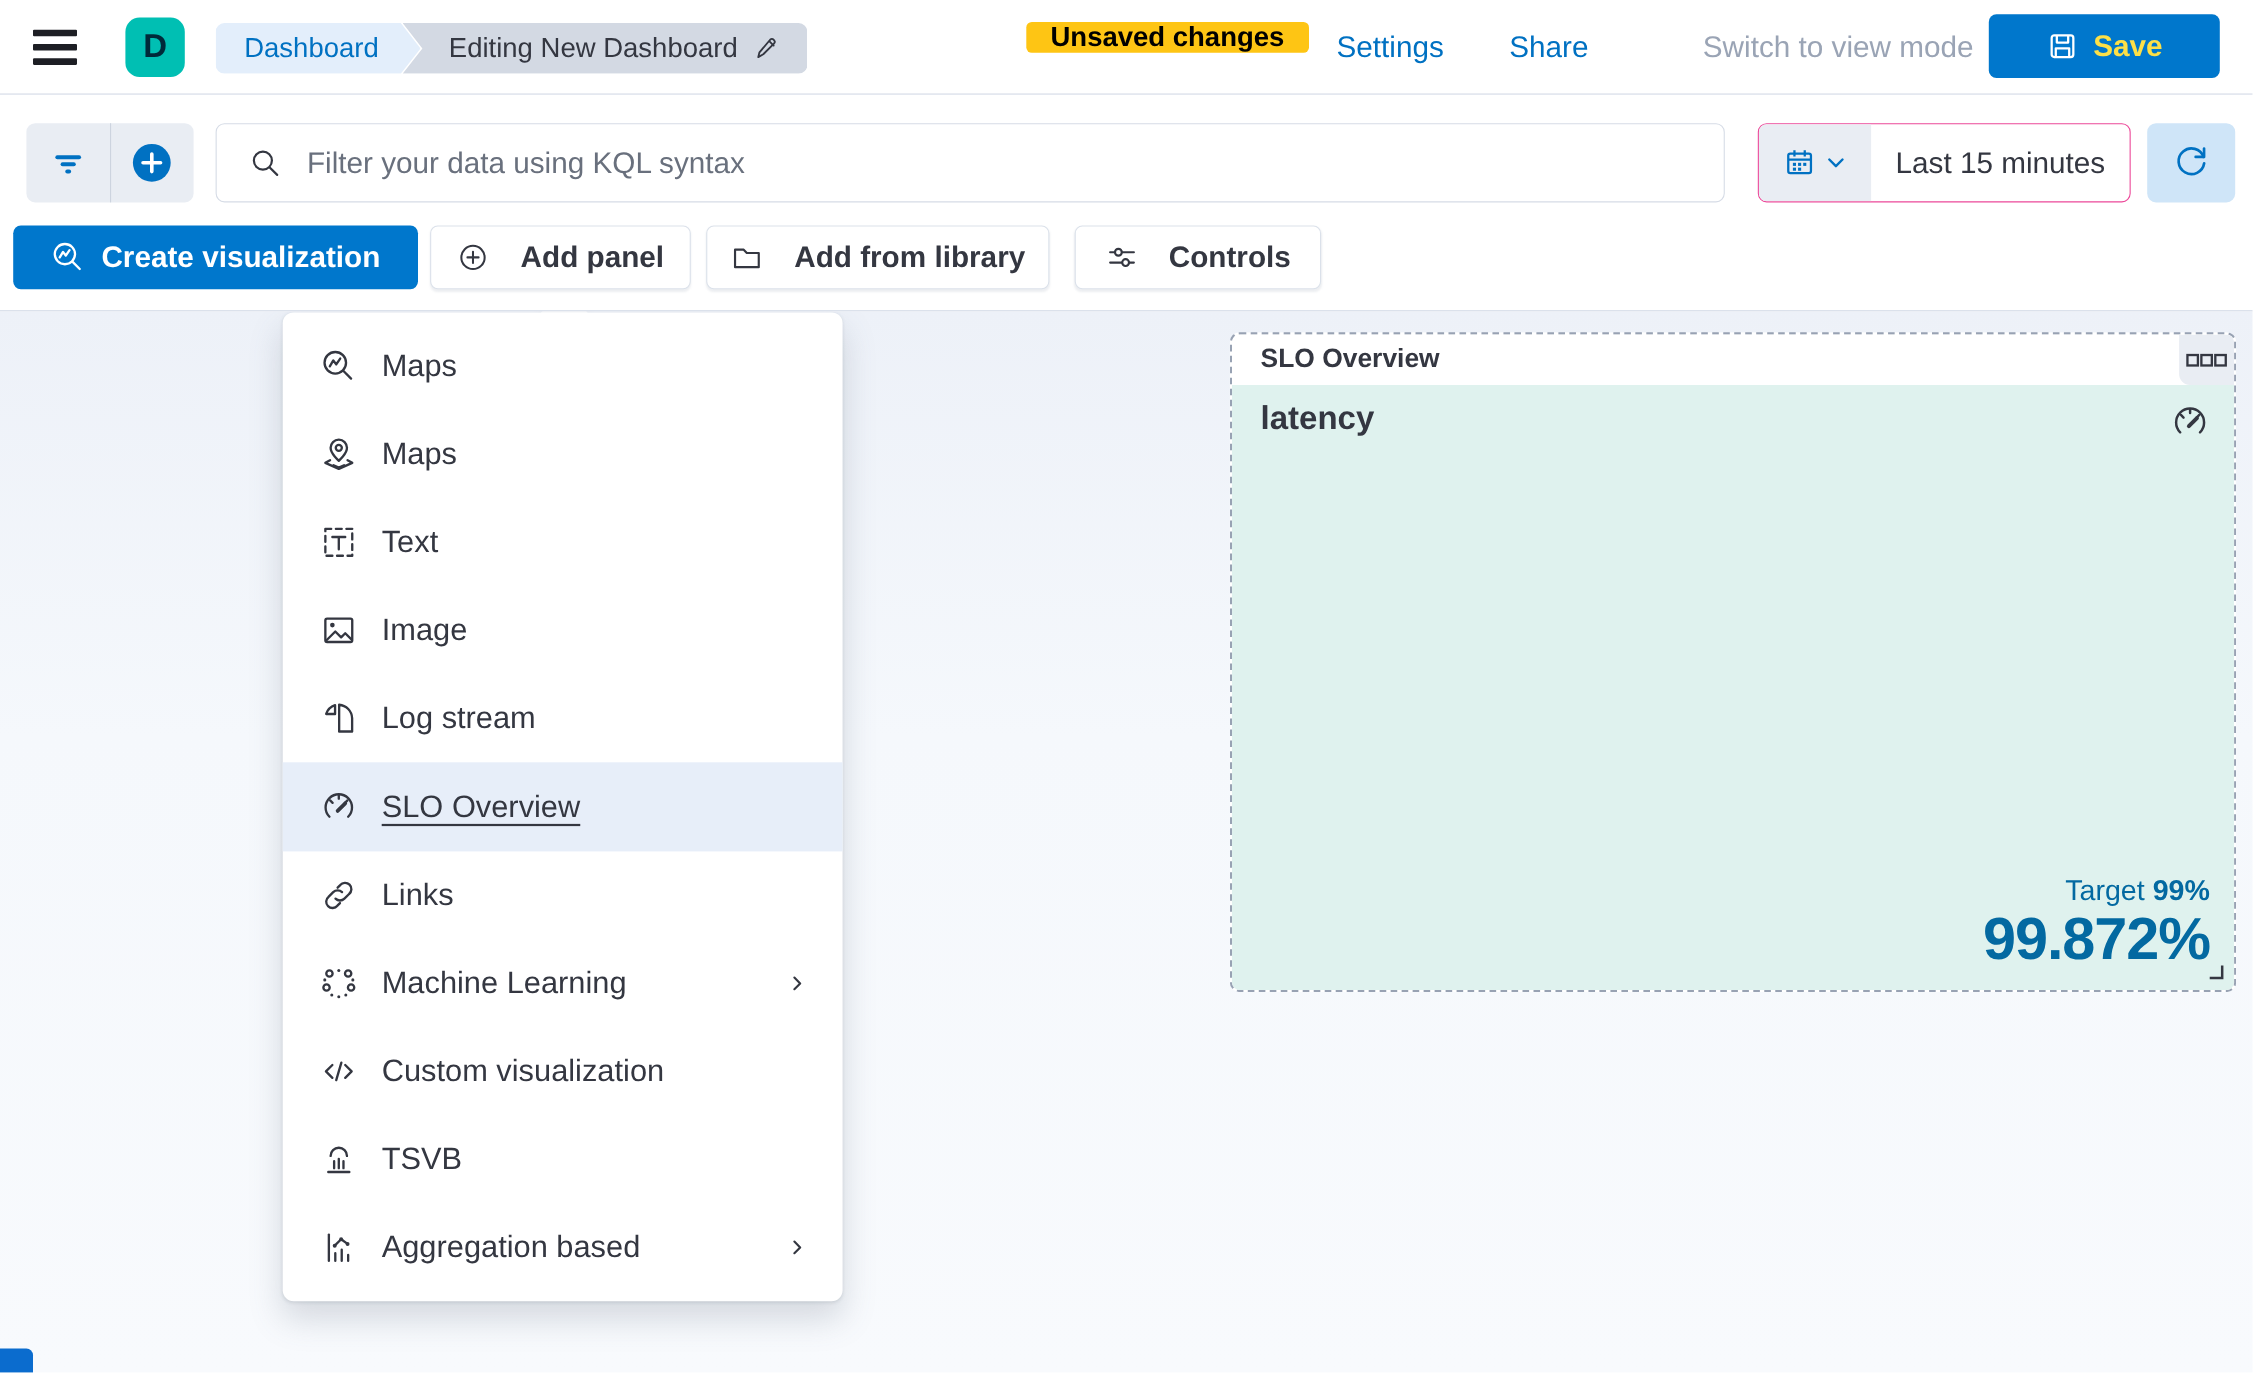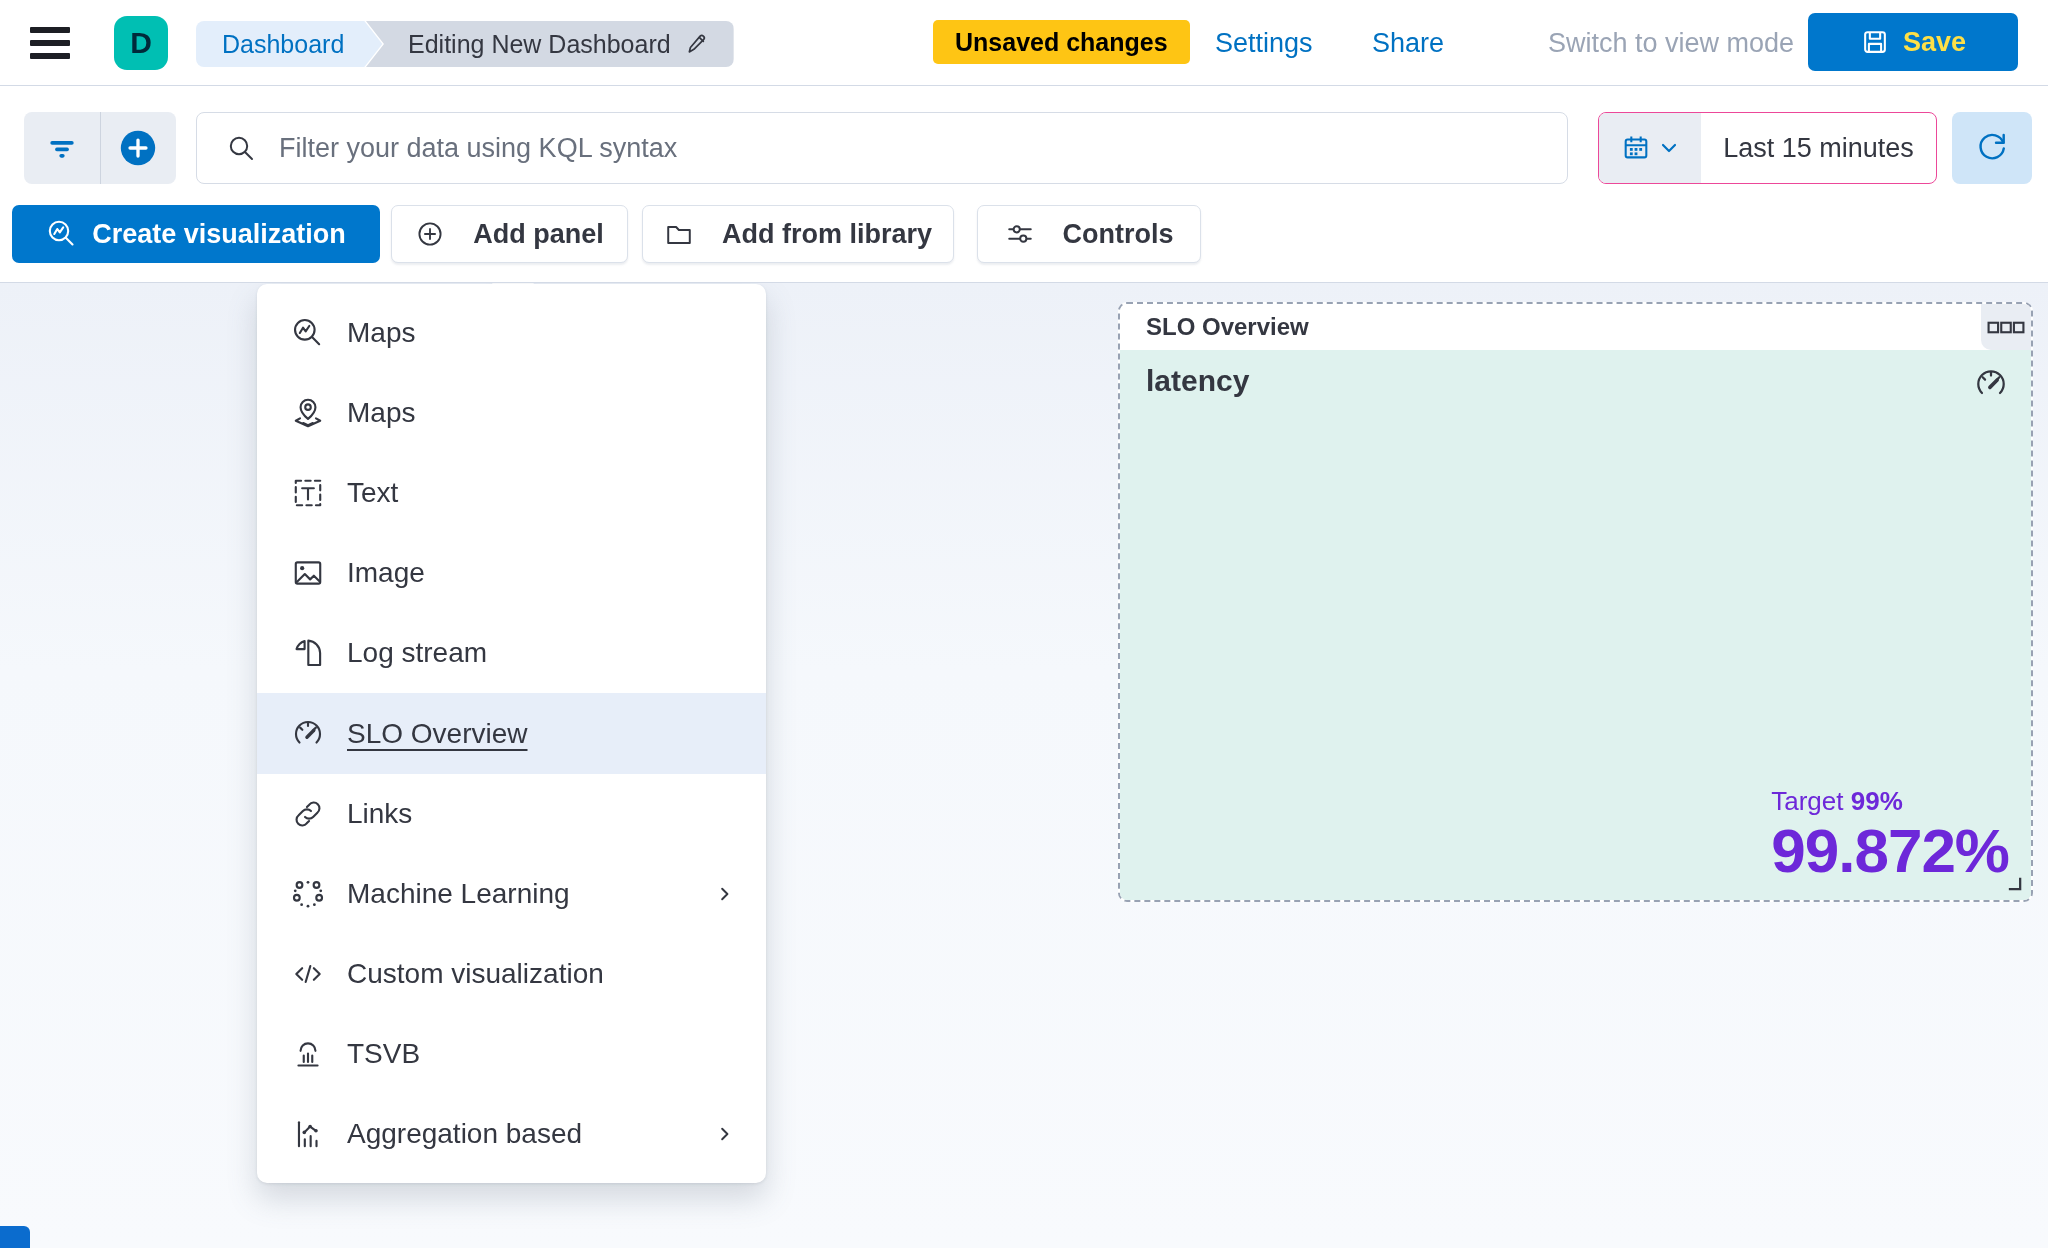--- a/index.html
+++ b/index.html
@@ -10,21 +10,21 @@
   .header { position:absolute; left:0; top:0; width:2048px; height:86px; background:#fff; border-bottom:1px solid #d3dae6; z-index:20; }
   .hamburger { position:absolute; left:28px; top:24px; width:44px; height:38px; cursor:pointer; }
   .hamburger span { position:absolute; left:2px; width:40px; height:5.5px; background:#1d1e24; border-radius:1px; }
   .hamburger span:nth-child(1){top:3px} .hamburger span:nth-child(2){top:16px} .hamburger span:nth-child(3){top:29px}
   .logo { position:absolute; left:114px; top:16px; width:54px; height:54px; background:#00bfb3; border-radius:13px; display:flex; align-items:center; justify-content:center; font-size:30px; font-weight:700; color:#002a3a; }
   .crumb { position:absolute; top:21px; height:46px; display:flex; align-items:center; font-size:25px; }
   .crumb1 { left:196px; padding:0 38px 0 26px; background:#e3eefb; color:#0071c2; font-weight:500;
             clip-path: polygon(0 0, calc(100% - 18px) 0, 100% 50%, calc(100% - 18px) 100%, 0 100%); border-radius:8px 0 0 8px; z-index:2;}
   .crumb2 { left:366px; padding:0 24px 0 42px; background:#d3d9e3; color:#343741; font-weight:500; gap:12px;
             clip-path: polygon(0 0, 100% 0, 100% 100%, 0 100%, 18px 50%); border-radius:0 8px 8px 0; }
-  .badge-unsaved { position:absolute; left:933px; top:20px; height:44px; padding:0 22px; background:#fec514; color:#000;
+  .badge-unsaved { position:absolute; left:933px; top:20px; height:28px; padding:0 22px; background:#fec514; color:#000;
             font-size:25px; font-weight:600; border-radius:5px; display:flex; align-items:center; }
   .hlink { position:absolute; top:0; height:86px; display:flex; align-items:center; font-size:27px; font-weight:400; color:#0071c2; cursor:pointer; }
   .hlink.settings { left:1215px; } .hlink.share { left:1372px; }
   .hlink.viewmode { left:1500px; color:#9aa4b5; font-weight:500; cursor:default;margin-left:48px; }
   .btn-save { position:absolute; left:1808px; top:13px; width:210px; height:58px; background:#0077cc; border-radius:7px;
             display:flex; align-items:center; justify-content:center; gap:13px; color:#fde047; font-size:27px; font-weight:600; cursor:pointer; }
 
   
   .searchrow { position:absolute; left:0; top:87px; width:2048px; height:113px; background:#fff; z-index:15; }
   .filter-group { position:absolute; left:24px; top:25px; width:152px; height:72px; background:#e9edf3; border-radius:8px; display:flex; }
@@ -64,24 +64,24 @@
   .chev { width:26px; height:26px; flex:none; }
 
   
   .slo-panel { position:absolute; left:1118px; top:302px; width:915px; height:600px; border:2px dashed #98a2b3; border-radius:9px; background:#fff; z-index:5; overflow:hidden; }
   .slo-head { position:absolute; left:0; top:0; right:0; height:46px; background:#fff; display:flex; align-items:center; padding-left:26px; }
   .slo-title { font-size:24px; font-weight:700; color:#343741; cursor:pointer; }
   .slo-gear { position:absolute; right:0; top:0; width:50px; height:46px; background:#e9edf3; border-radius:0 6px 0 10px; display:flex; align-items:center; justify-content:center; cursor:pointer; }
   .slo-body { position:absolute; left:0; top:46px; right:0; bottom:0; background:#dff2ee; }
   .slo-metric-label { position:absolute; left:26px; top:14px; font-size:30px; font-weight:700; color:#343741; }
   .slo-gauge { position:absolute; right:22px; top:16px; }
-  .slo-values { position:absolute; right:22px; bottom:18px; color:#6d28d9; }
+  .slo-values { position:absolute; right:22px; bottom:18px; text-align:right; color:#0369a1; }
   .slo-target { font-size:26px; }
   .slo-target b { font-weight:700; }
-  .slo-big { font-size:62px; font-weight:800; letter-spacing:-1px; line-height:1.02; margin-top:2px; }
+  .slo-big { font-size:54px; font-weight:800; letter-spacing:-1px; line-height:1.02; margin-top:2px; }
   .resize-handle { position:absolute; right:8px; bottom:8px; cursor:nwse-resize; line-height:0; }
 
   .toast-peek { position:absolute; left:0; bottom:0; width:30px; height:22px; background:#0b6cce; border-radius:0 6px 0 0; z-index:30; cursor:pointer; }
 
   svg { display:block; }
 </style>
 </head>
 <body>
 
 <div class="screen">

